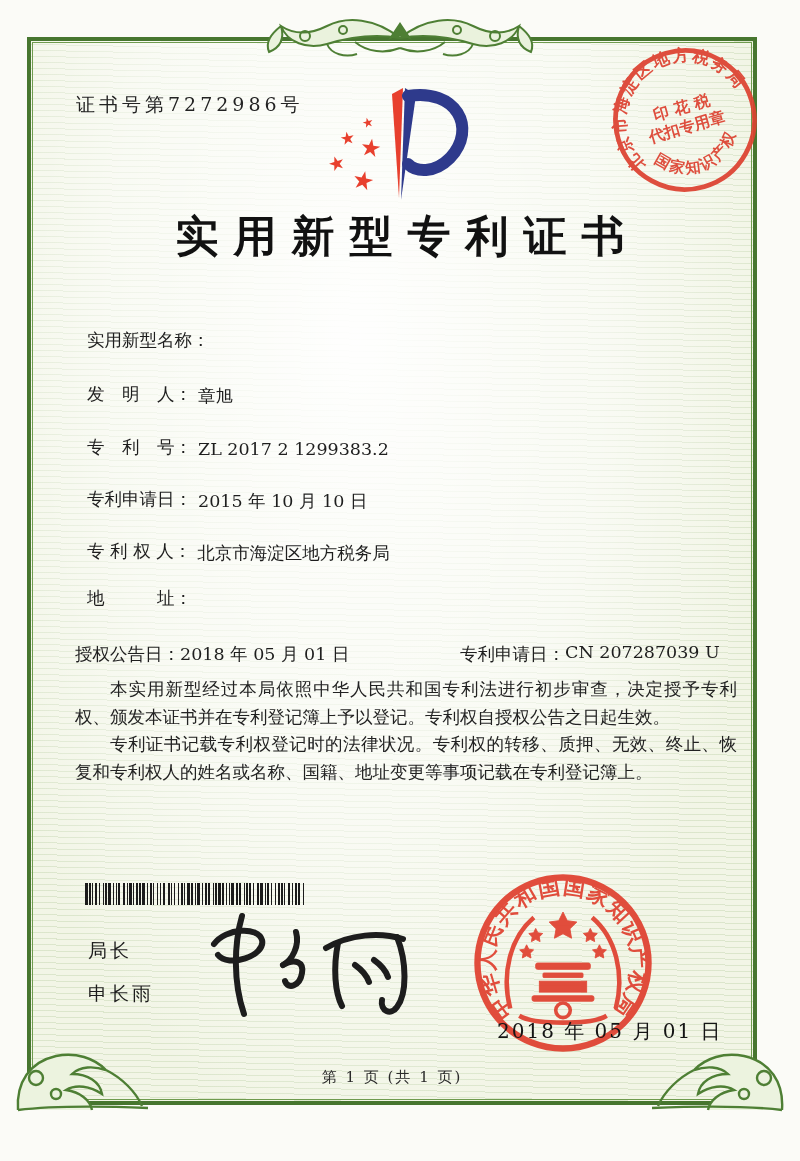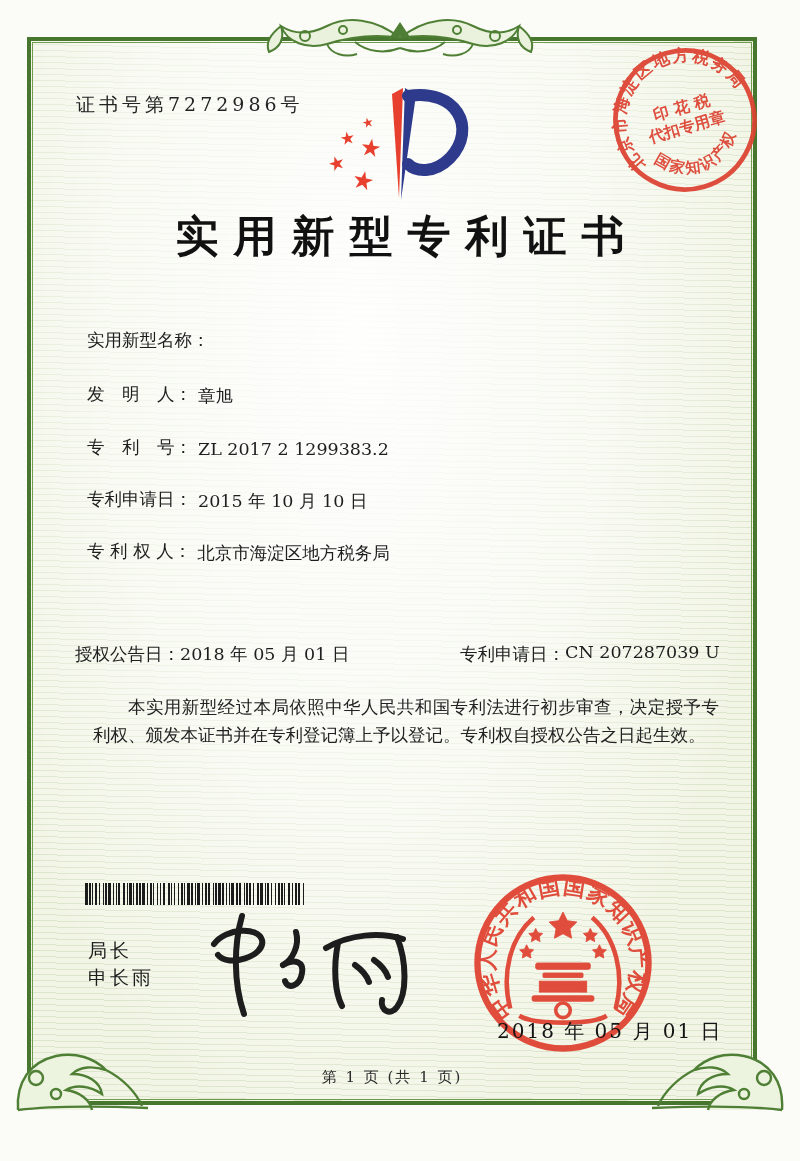--- a/index.html
+++ b/index.html
@@ -41,28 +41,28 @@
     font-size:43px; font-weight:bold; letter-spacing:15px; text-indent:15px; color:#111;
   }
 
   .fields { position:absolute; left:75px; top:322px; width:662px; font-size:17.5px; }
   .row { position:absolute; left:12px; display:flex; }
   .row .lab { white-space:nowrap; }
   .row .val { margin-left:6px; max-width:448px; line-height:28px; }
   .row2 { position:absolute; display:flex; }
 
   .paras { position:absolute; left:75px; top:676px; width:662px; font-size:17.5px; line-height:27.5px; text-align:justify; color:#222; }
-  .paras p { text-indent:2em; margin:18px; }
+  .paras p { text-indent:2em; margin:0; }
 
   .barcode { position:absolute; left:85px; top:883px; height:22px; display:flex; align-items:stretch; }
   .barcode i { display:block; height:22px; background:#1b1b1b; }
   .barcode em { display:block; height:22px; background:transparent; }
 
   .signer { position:absolute; left:88px; top:938px; font-family:"DejaVu Sans","Liberation Sans",sans-serif; font-size:19px; letter-spacing:3px; color:#1c1c1c; }
-  .signer div + div { margin-top:1px; }
+  .signer div + div { margin-top:17px; }
   .signature { position:absolute; left:198px; top:908px; }
 
   .seal { position:absolute; left:472px; top:872px; width:182px; height:182px; opacity:.95; }
   .seal-date { position:absolute; left:497px; top:1018px; font-size:20px; letter-spacing:2px; color:#141414; z-index:4; }
 
   .footer { position:absolute; left:27px; top:1068px; width:730px; text-align:center; font-size:15px; letter-spacing:2px; color:#2a2a2a; }
 </style>
 </head>
 <body>
 
@@ -155,33 +155,35 @@
     </div>
     <div class="row" style="top:165px">
       <span class="lab">专利申请日：</span>
       <span class="val">2015 年 10 月 10 日</span>
     </div>
     <div class="row" style="top:217px">
       <span class="lab">专 利 权 人：</span>
       <span class="val">北京市海淀区地方税务局</span>
     </div>
     <div class="row" style="top:264px">
+      <span class="lab">地　　　址：</span>
     </div>
     <div class="row2" style="top:320px; left:0">
       <span class="lab">授权公告日：</span>
       <span class="val">2018 年 05 月 01 日</span>
     </div>
     <div class="row2" style="top:320px; left:385px">
       <span class="lab">专利申请日：</span>
       <span class="val">CN 207287039 U</span>
     </div>
   </div>
 
   <div class="paras">
     <p>本实用新型经过本局依照中华人民共和国专利法进行初步审查，决定授予专利权、颁发本证书并在专利登记簿上予以登记。专利权自授权公告之日起生效。</p>
+    <p>专利证书记载专利权登记时的法律状况。专利权的转移、质押、无效、终止、恢复和专利权人的姓名或名称、国籍、地址变更等事项记载在专利登记簿上。</p>
   </div>
 
   <div class="barcode" id="barcode">
       <i style="width: 3px;"></i>
       <em style="width: 1px;"></em>
       <i style="width: 2px;"></i>
       <em style="width: 1px;"></em>
       <i style="width: 1px;"></i>
       <em style="width: 2px;"></em>
       <i style="width: 2px;"></i>

